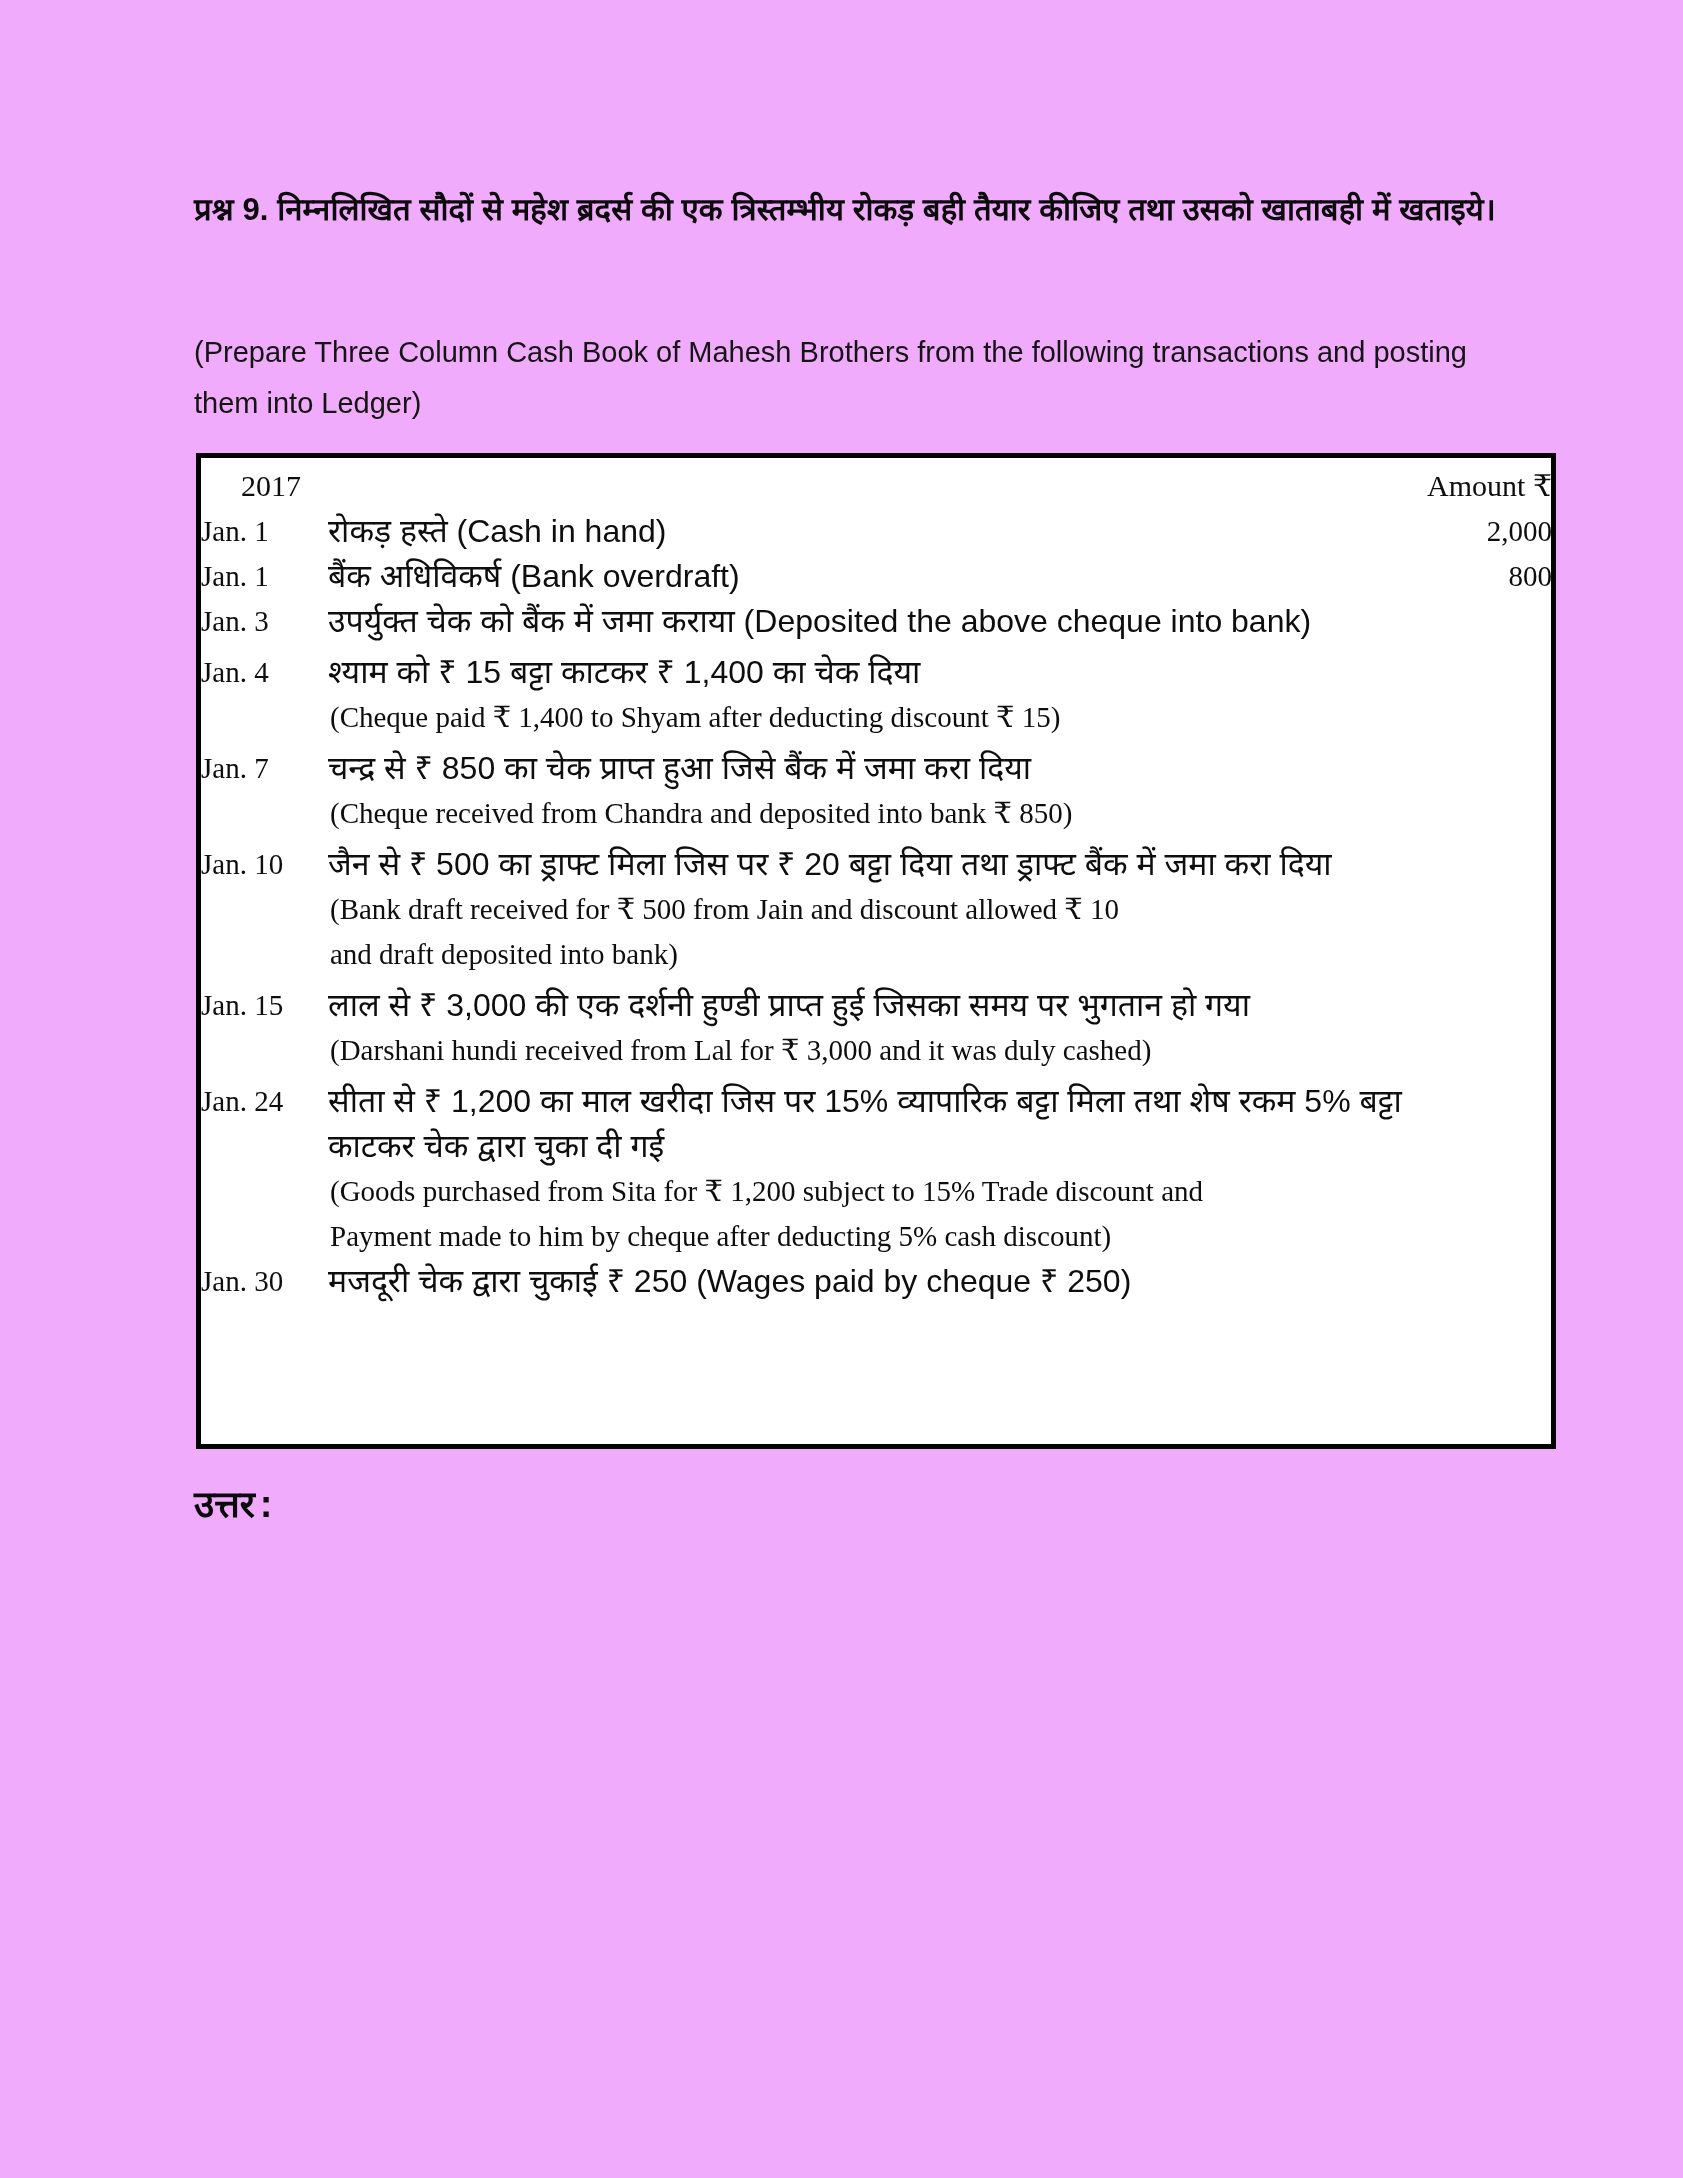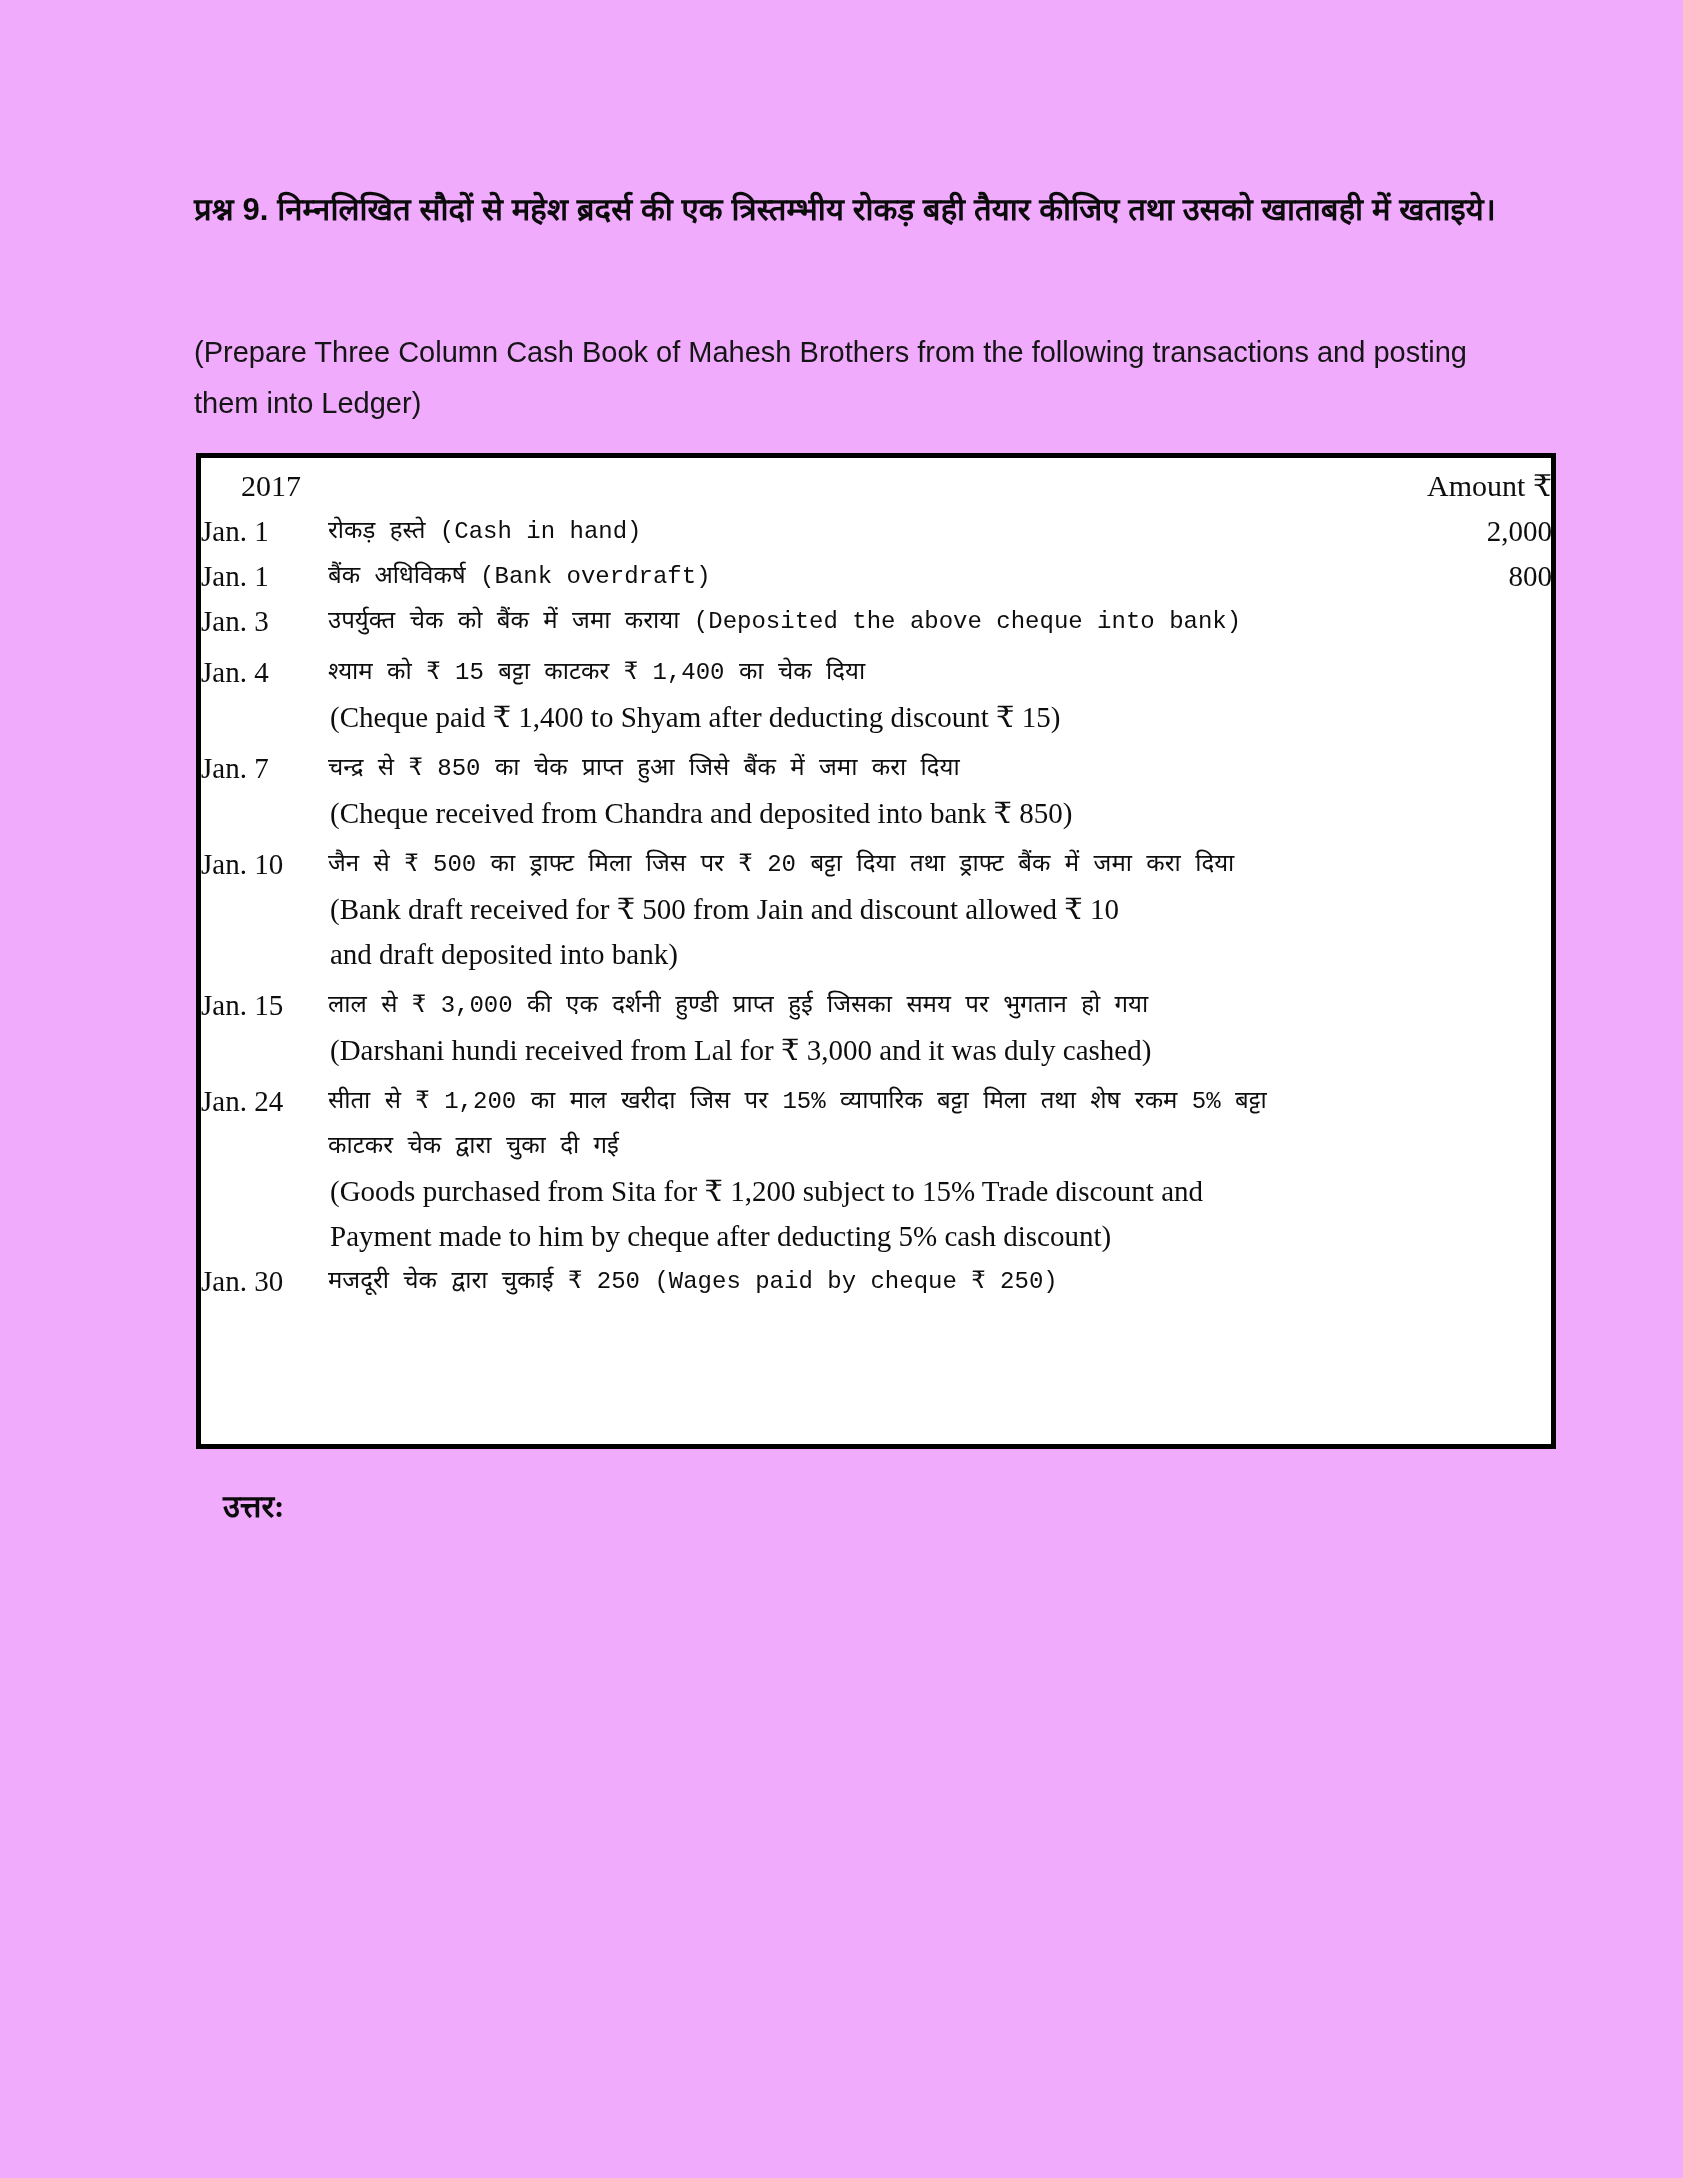--- a/index.html
+++ b/index.html
@@ -99,22 +99,22 @@
   .cell-amount {
     font-size: 29px;
     line-height: 45px;
     text-align: right;
     padding-right: 12px;
     white-space: nowrap;
     color: #0e0e0e;
   }
 
   .line-hi {
-    font-family: Liberation Mono, monospace;
-    font-size: 24px;
+    font-family: Liberation Sans, sans-serif;
+    font-size: 32px;
     line-height: 45px;
     white-space: nowrap;
   }
   .line-en {
     font-family: "Liberation Serif", "DejaVu Serif", serif;
     font-size: 29px;
     line-height: 45px;
     white-space: nowrap;
   }
   .line-en.indent,
@@ -133,26 +133,25 @@
     font-family: "Liberation Serif", "DejaVu Serif", serif;
     font-size: 30px;
     line-height: 44px;
   }
 
   
   .answer-label {
     position: absolute;
     left: 194px;
     top: 1485px;
-    font-family: Liberation Serif, serif;
+    font-family: Liberation Mono, monospace;
     font-weight: 700;
-    font-size: 31px;
+    font-size: 37px;
     line-height: 44px;
     color: #0b0b0b;
-    margin-left: 29px;
   }
 </style>
 </head>
 <body>
 
 <div class="page">
 
   <div class="q-heading">प्रश्न 9. निम्नलिखित सौदों से महेश ब्रदर्स की एक त्रिस्तम्भीय रोकड़ बही तैयार कीजिए तथा उसको खाताबही में खताइये।</div>
 
   <div class="q-subtitle">(Prepare Three Column Cash Book of Mahesh Brothers from the following transactions and posting them into Ledger)</div>

